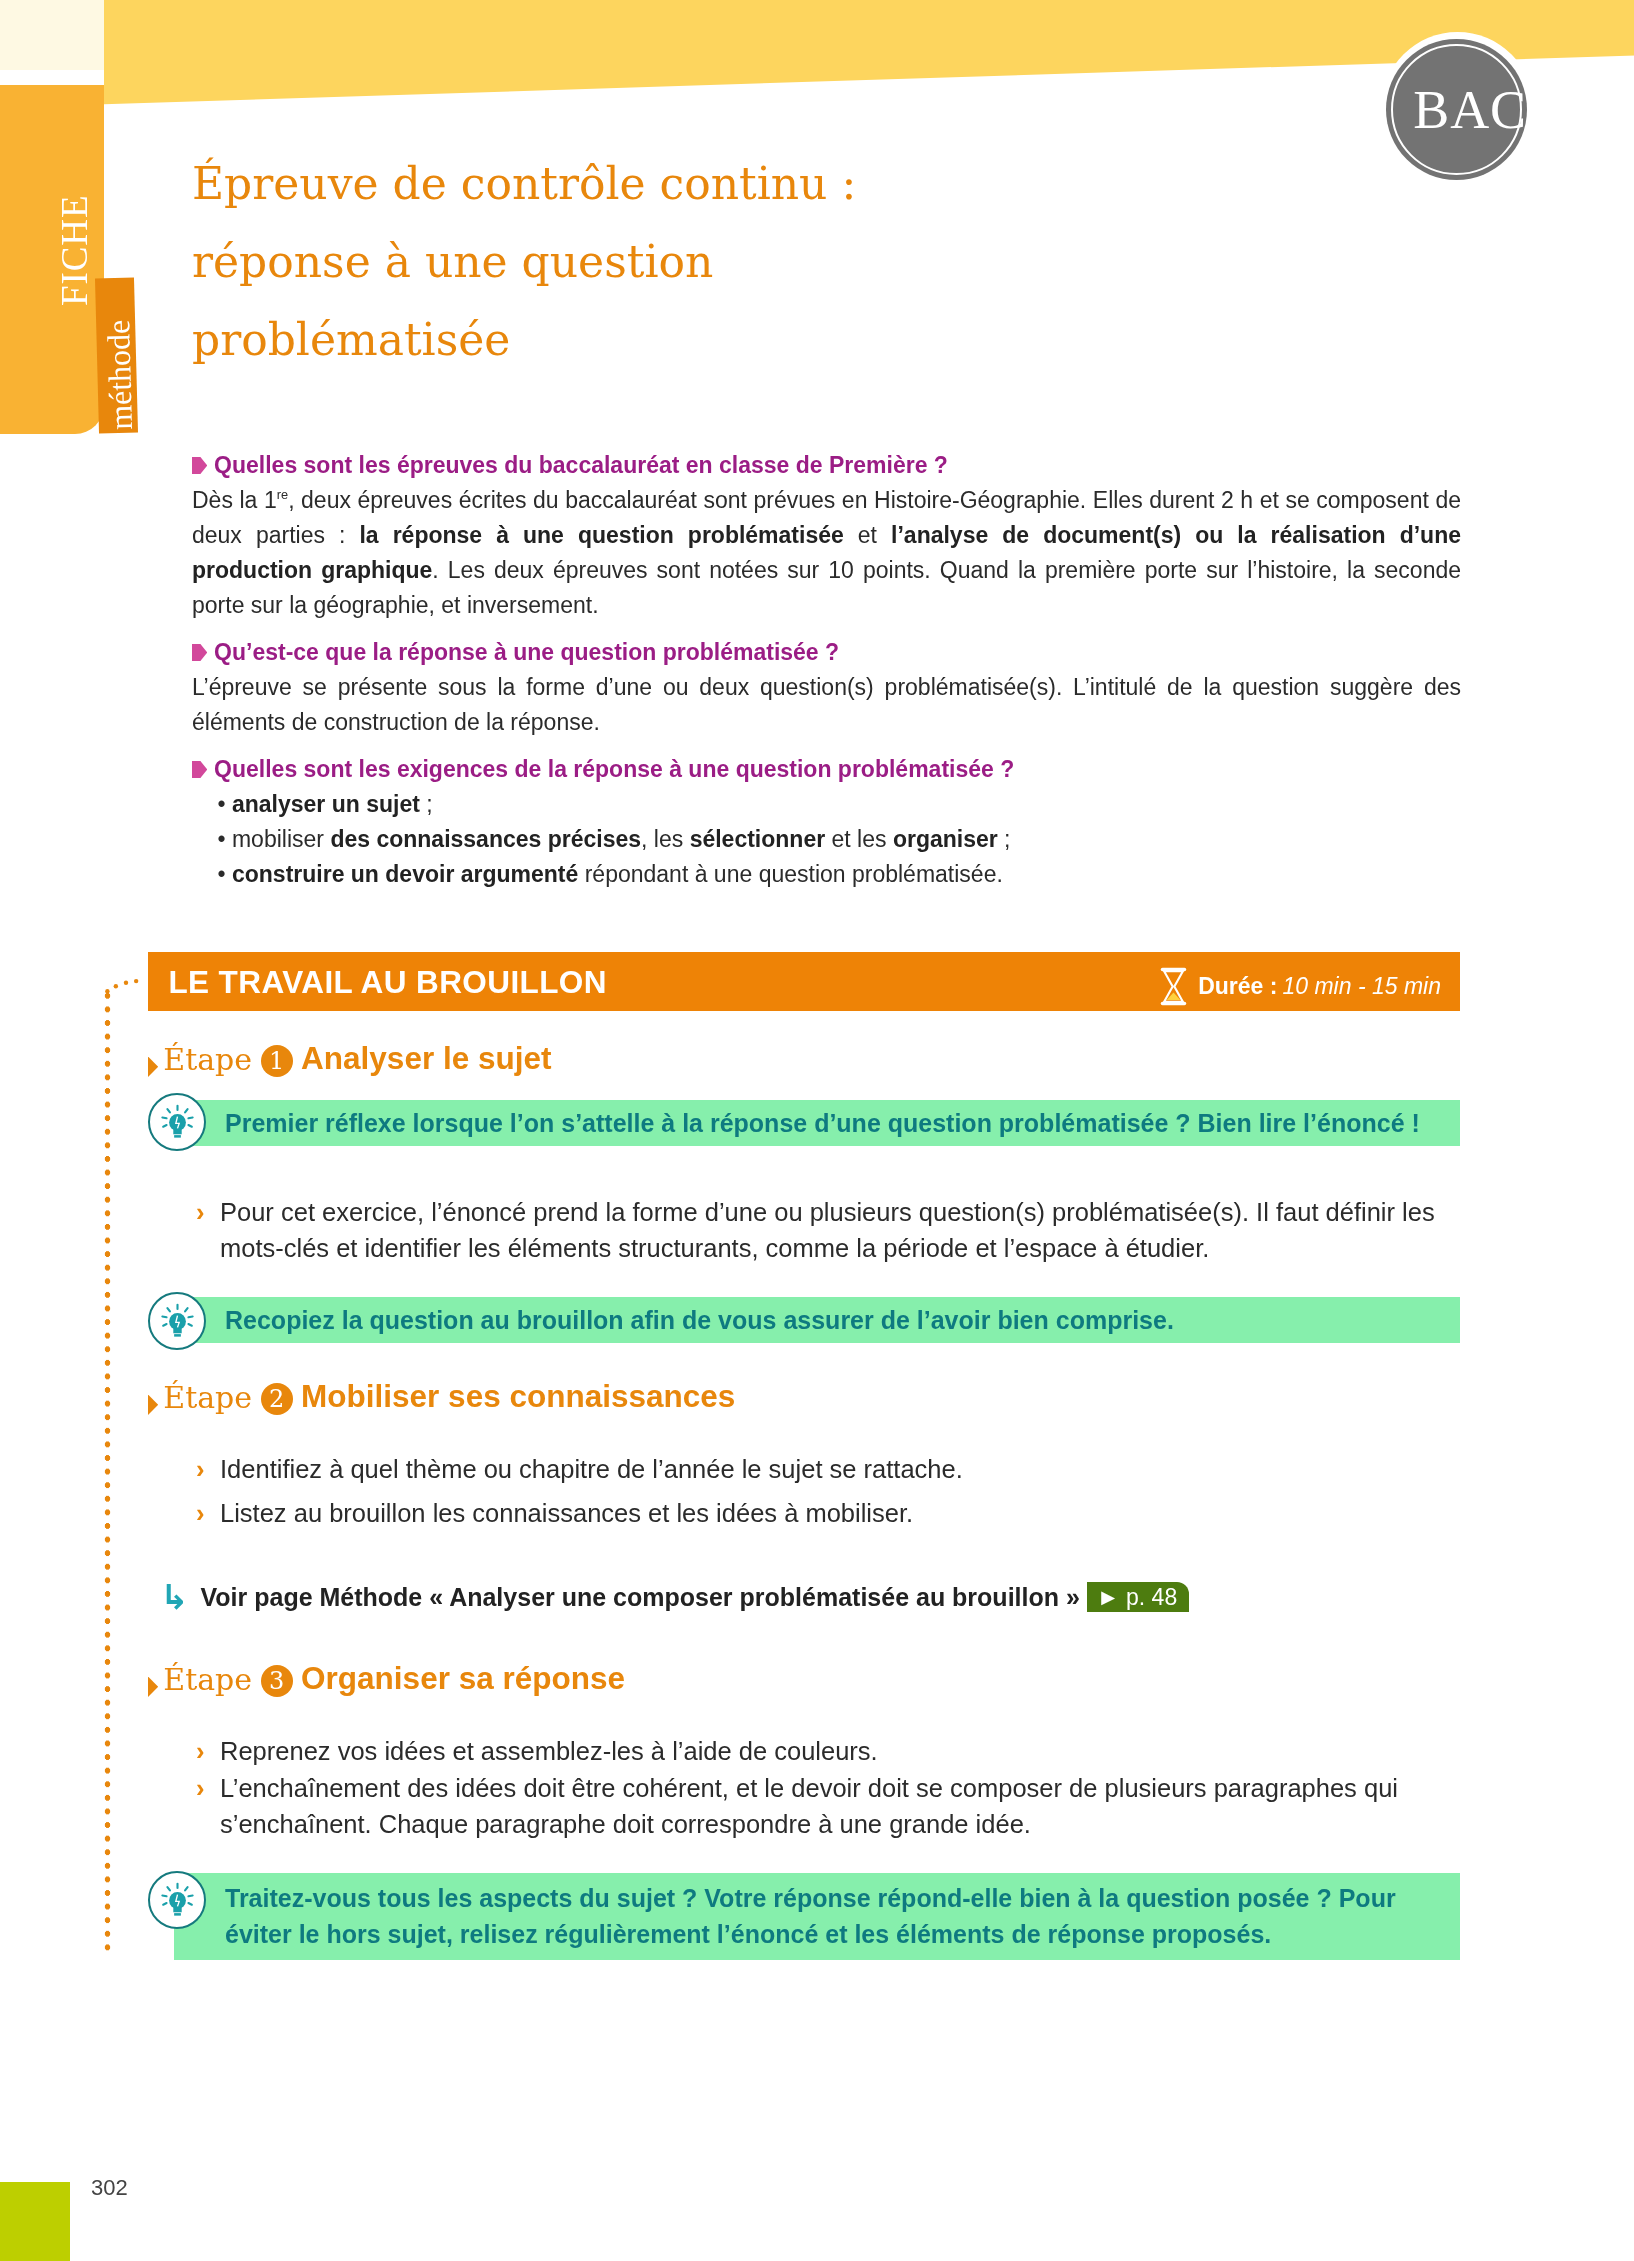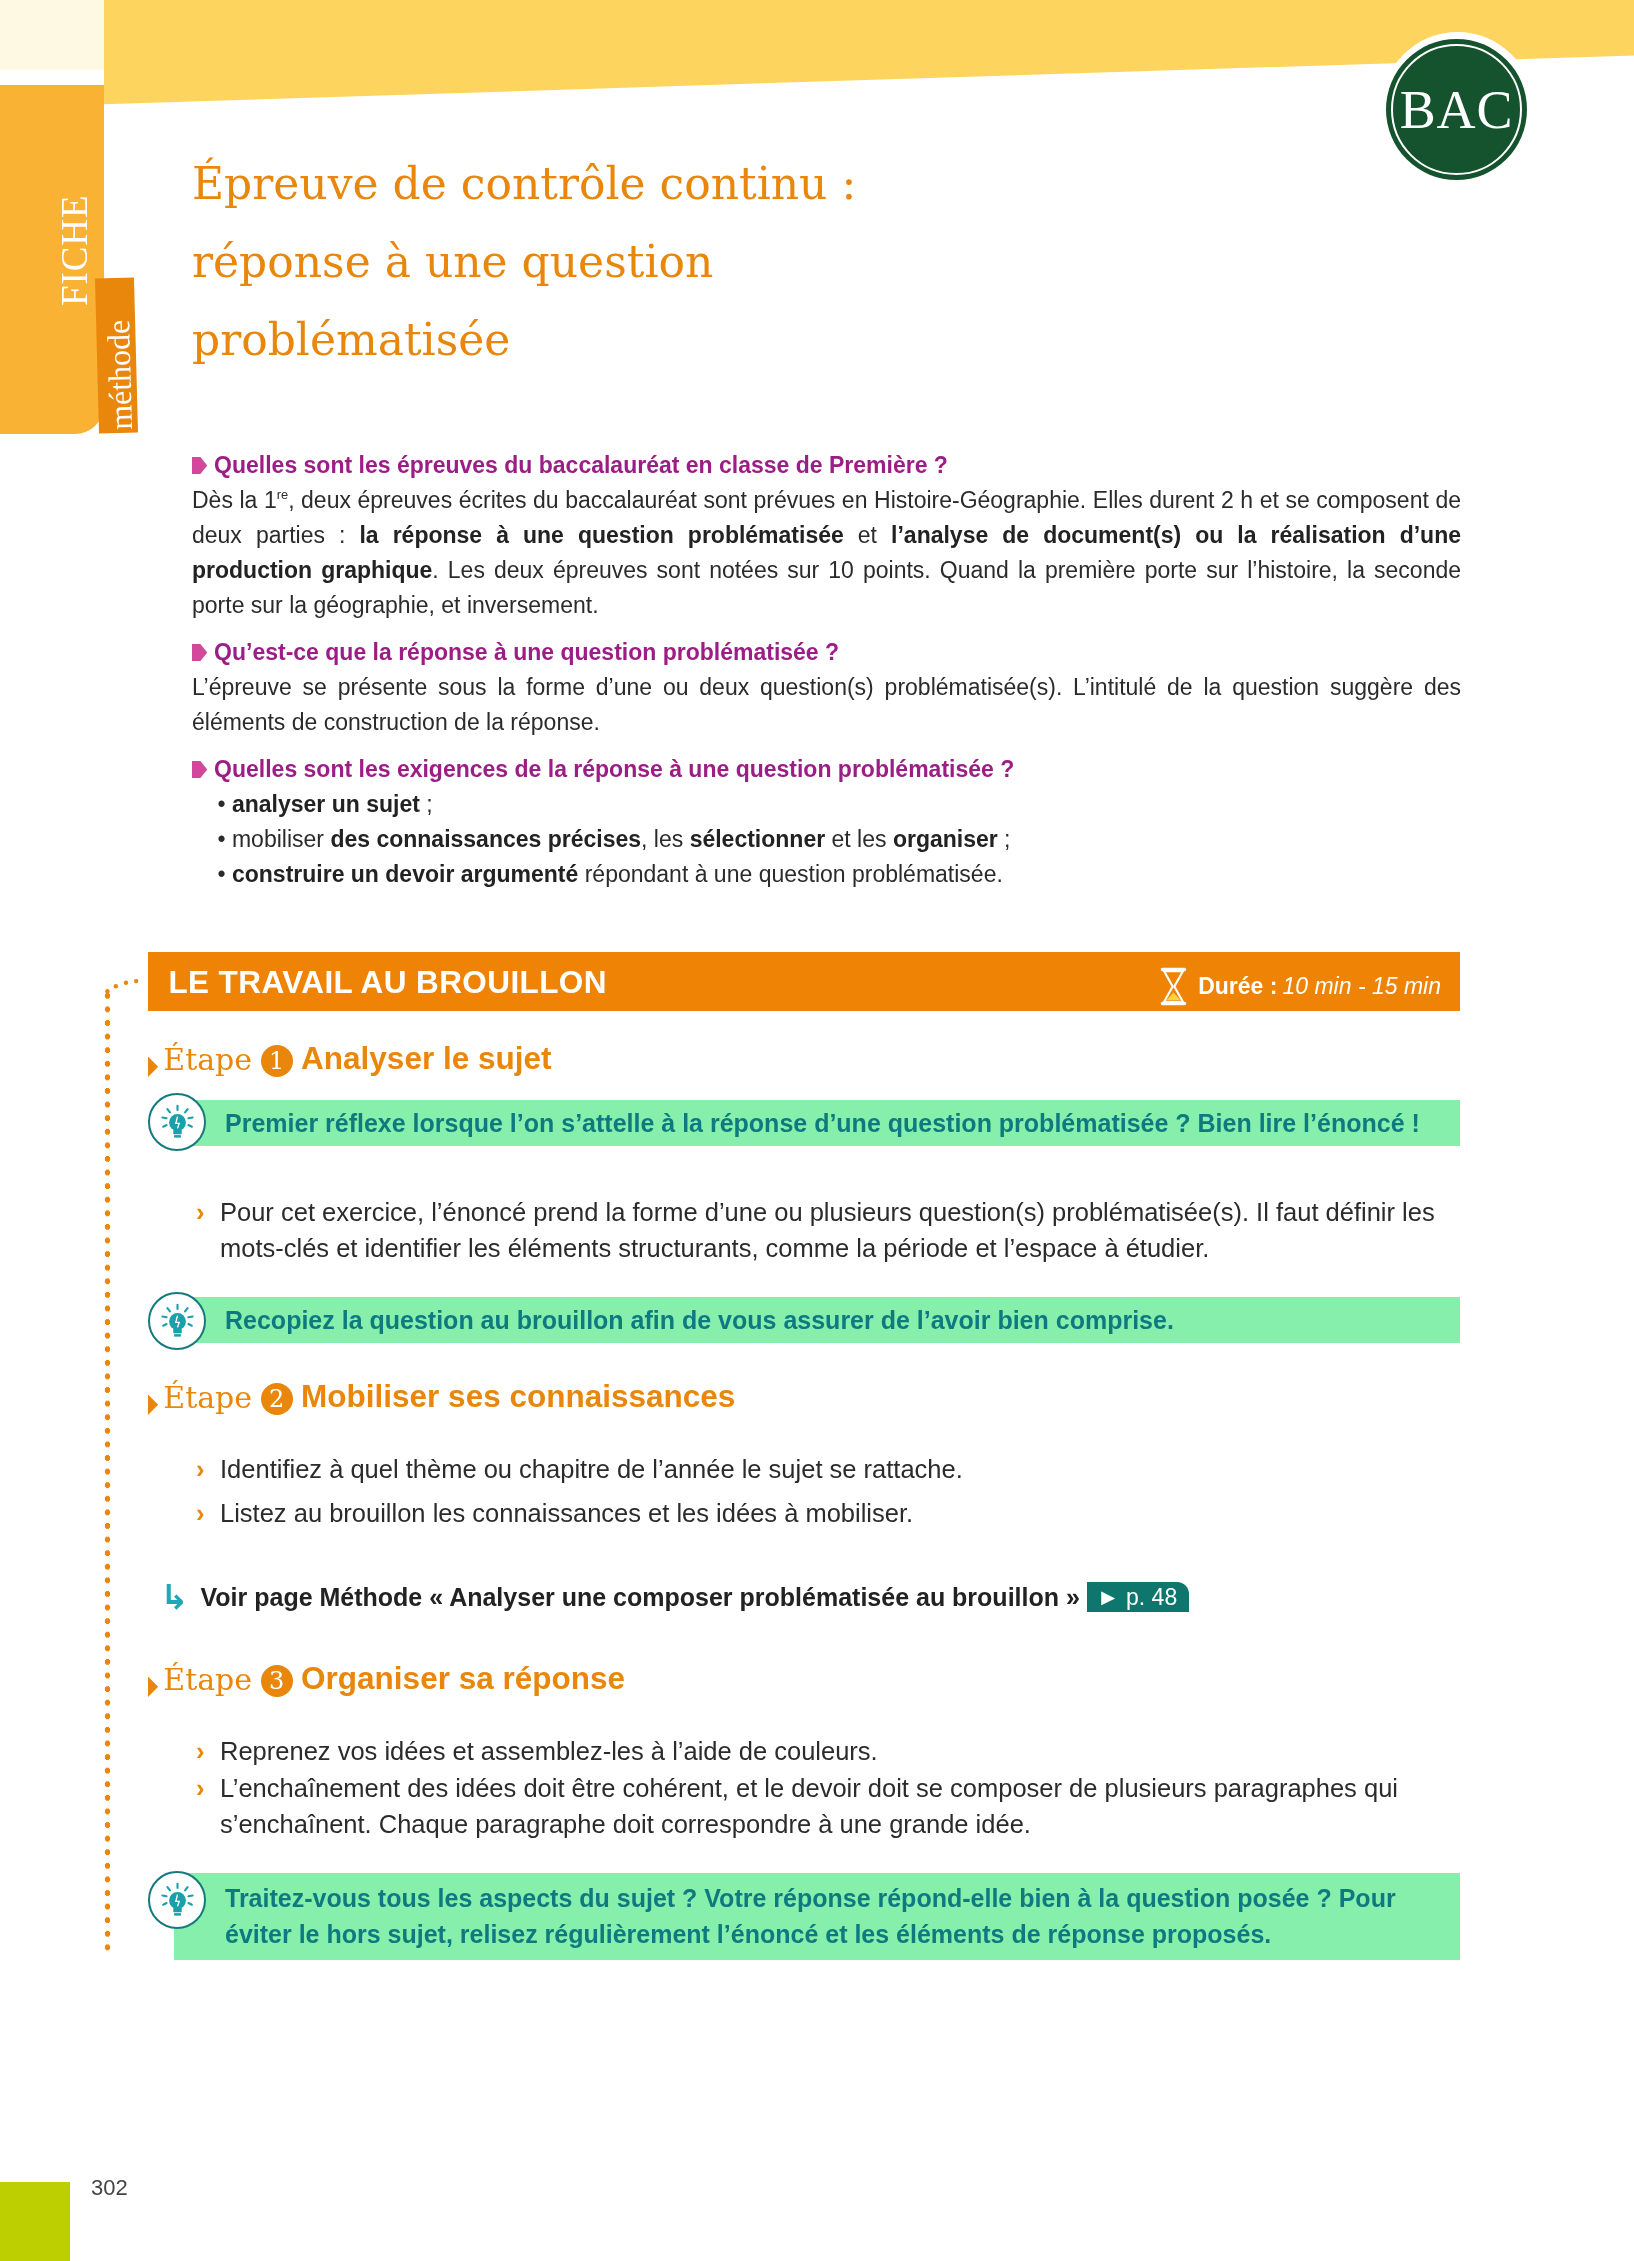--- a/index.html
+++ b/index.html
@@ -11,22 +11,22 @@
   .banner { left:104px; top:0; width:1531px; height:111px; background:#FDD55E;
             clip-path: polygon(0 0, 100% 0, 100% 50%, 0 94%); }
   .tab { left:0; top:85px; width:104px; height:349px; background:#F9B233; border-bottom-right-radius:29px; }
   .tab-fiche { left:53px; top:306px; transform-origin:0 0; transform:rotate(-90deg);
                font-family:"Liberation Serif", serif; color:#fff; font-size:37px; letter-spacing:0.9px; white-space:nowrap; }
   .tab-methode { left:97px; top:278px; width:39px; height:155px; background:#E8870C;
                  transform:rotate(-1.5deg); }
   .tab-methode span { position:absolute; left:5.1px; top:152px; transform-origin:0 0; transform:rotate(-90deg);
                  font-family:"Liberation Serif", serif; color:#fff; font-size:32px; white-space:nowrap; line-height:34px; }
   .bac-outer { left:1381px; top:32px; width:153px; height:153px; border-radius:50%; background:#fff; }
-  .bac { left:1386px; top:39px; width:141px; height:141px; border-radius:50%; background:#14532d;
-         display:flex; align-items:center; justify-content:center; }
+  .bac { left:1386px; top:39px; width:141px; height:141px; border-radius:50%; background:#737373;
+         display:flex; align-items:center; justify-content:flex-end; }
   .bac-ring { position:absolute; left:5.1px; top:5.1px; right:5.1px; bottom:5.1px; border:2.6px solid #fff; border-radius:50%; }
   .bac span { font-family:"Liberation Serif", serif; color:#fff; font-size:54px; letter-spacing:0.9px; position:relative; }
   .title { left:192px; top:145px; width:1107px; font-family:"DejaVu Serif", serif; color:#E8870C;
            font-size:44px; line-height:78px; font-weight:normal; margin:0; }
   
   .intro { left:192px; top:448px; width:1269px; font-size:23px; line-height:35px; }
   .q { color:#9B1D85; font-weight:bold; display:flex; align-items:center; }
   .q .arr { display:inline-block; width:15.3px; height:17px; background:#D2489B; margin-right:6.8px;
             clip-path: polygon(0 0, 55% 0, 100% 50%, 55% 100%, 0 100%); }
   .p { text-align:justify; }
@@ -51,21 +51,21 @@
                display:flex; align-items:center; justify-content:center; margin-right:8.5px; font-family:"DejaVu Serif",serif; }
   .step .sl { font-weight:bold; }
   .tip { left:174px; width:1286px; background:#86efac; color:#0E7A80; font-weight:bold; font-size:25px; line-height:36px; }
   .tip .tt { padding:5.1px 17px 5.1px 51px; }
   .bulb { position:absolute; width:58px; height:58px; border:2.6px solid #157A7E; border-radius:50%; background:#fff;
           box-sizing:border-box; display:flex; align-items:center; justify-content:center; }
   .item { left:196px; width:1260px; font-size:25.5px; line-height:36px; display:flex; }
   .item .chev { color:#E8870C; font-weight:bold; width:24px; flex:none; }
   .ref { left:160px; top:1577px; font-size:25px; font-weight:bold; color:#222; display:flex; align-items:center; }
   .ref .arrow { color:#21A6B5; font-size:34px; margin-right:12px; font-weight:bold; }
-  .ref .pg { background:#0f766e; color:#fff; font-weight:normal; padding:1.7px 12px 1.7px 10.2px; margin-left:6.8px;
+  .ref .pg { background:#4d7c0f; color:#fff; font-weight:normal; padding:1.7px 12px 1.7px 10.2px; margin-left:6.8px;
              border-top-right-radius:12px; font-size:23px; }
   .footer-sq { left:0; top:2182px; width:70px; height:79px; background:#BDCF00; }
   .page-no { left:91px; top:2175px; font-size:22px; color:#444; }
 </style>
 </head>
 <body>
 
 <div class="abs pale"></div>
 <div class="abs banner"></div>
 <div class="abs tab"></div>

